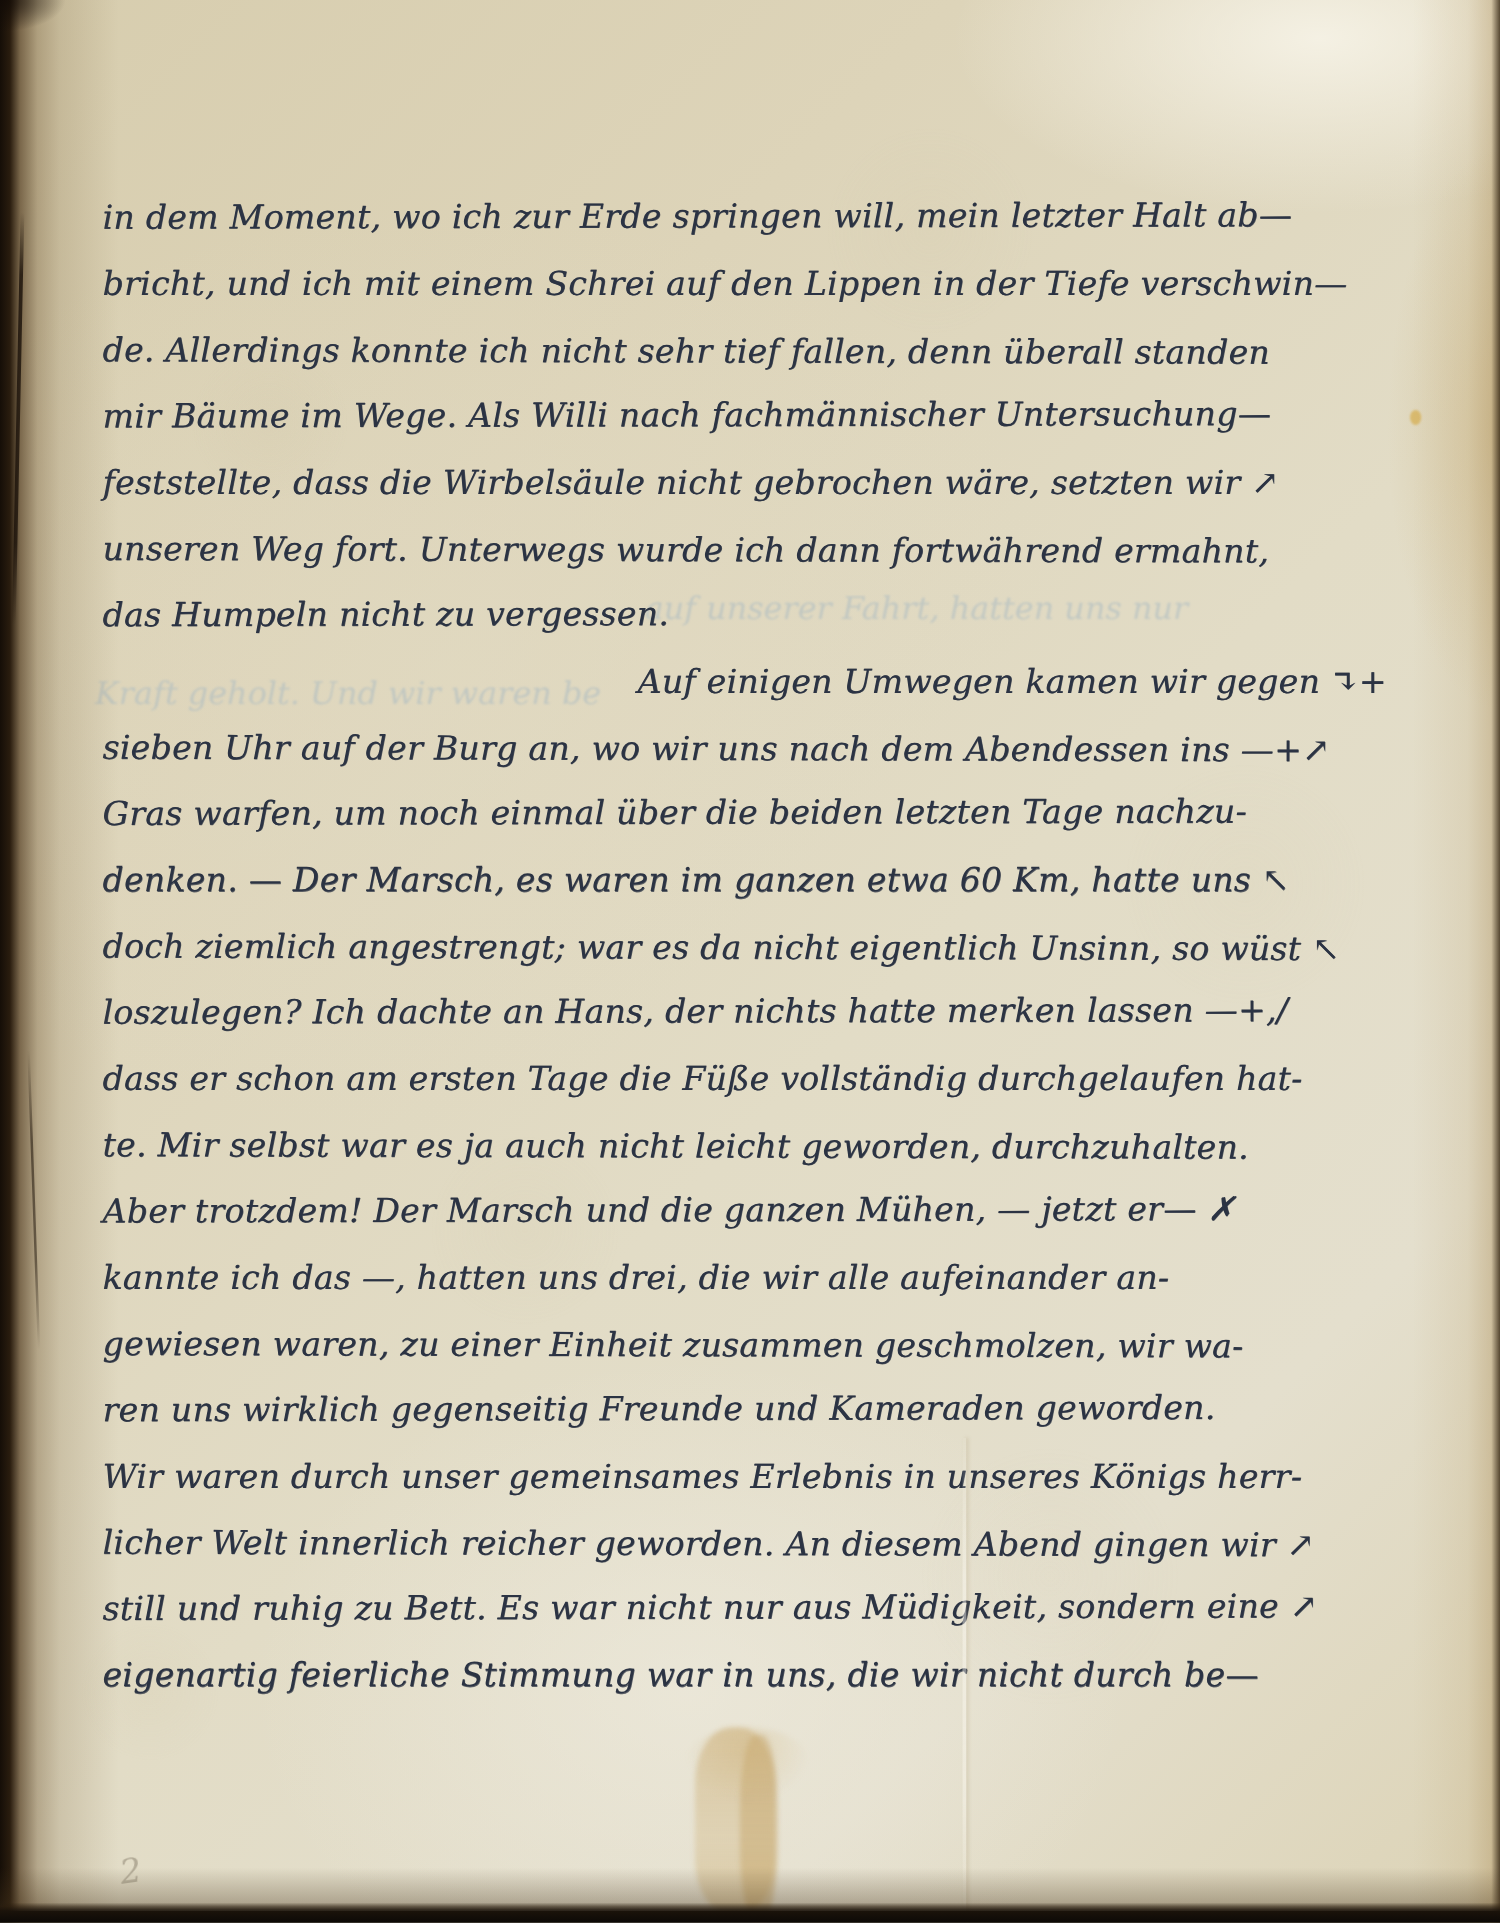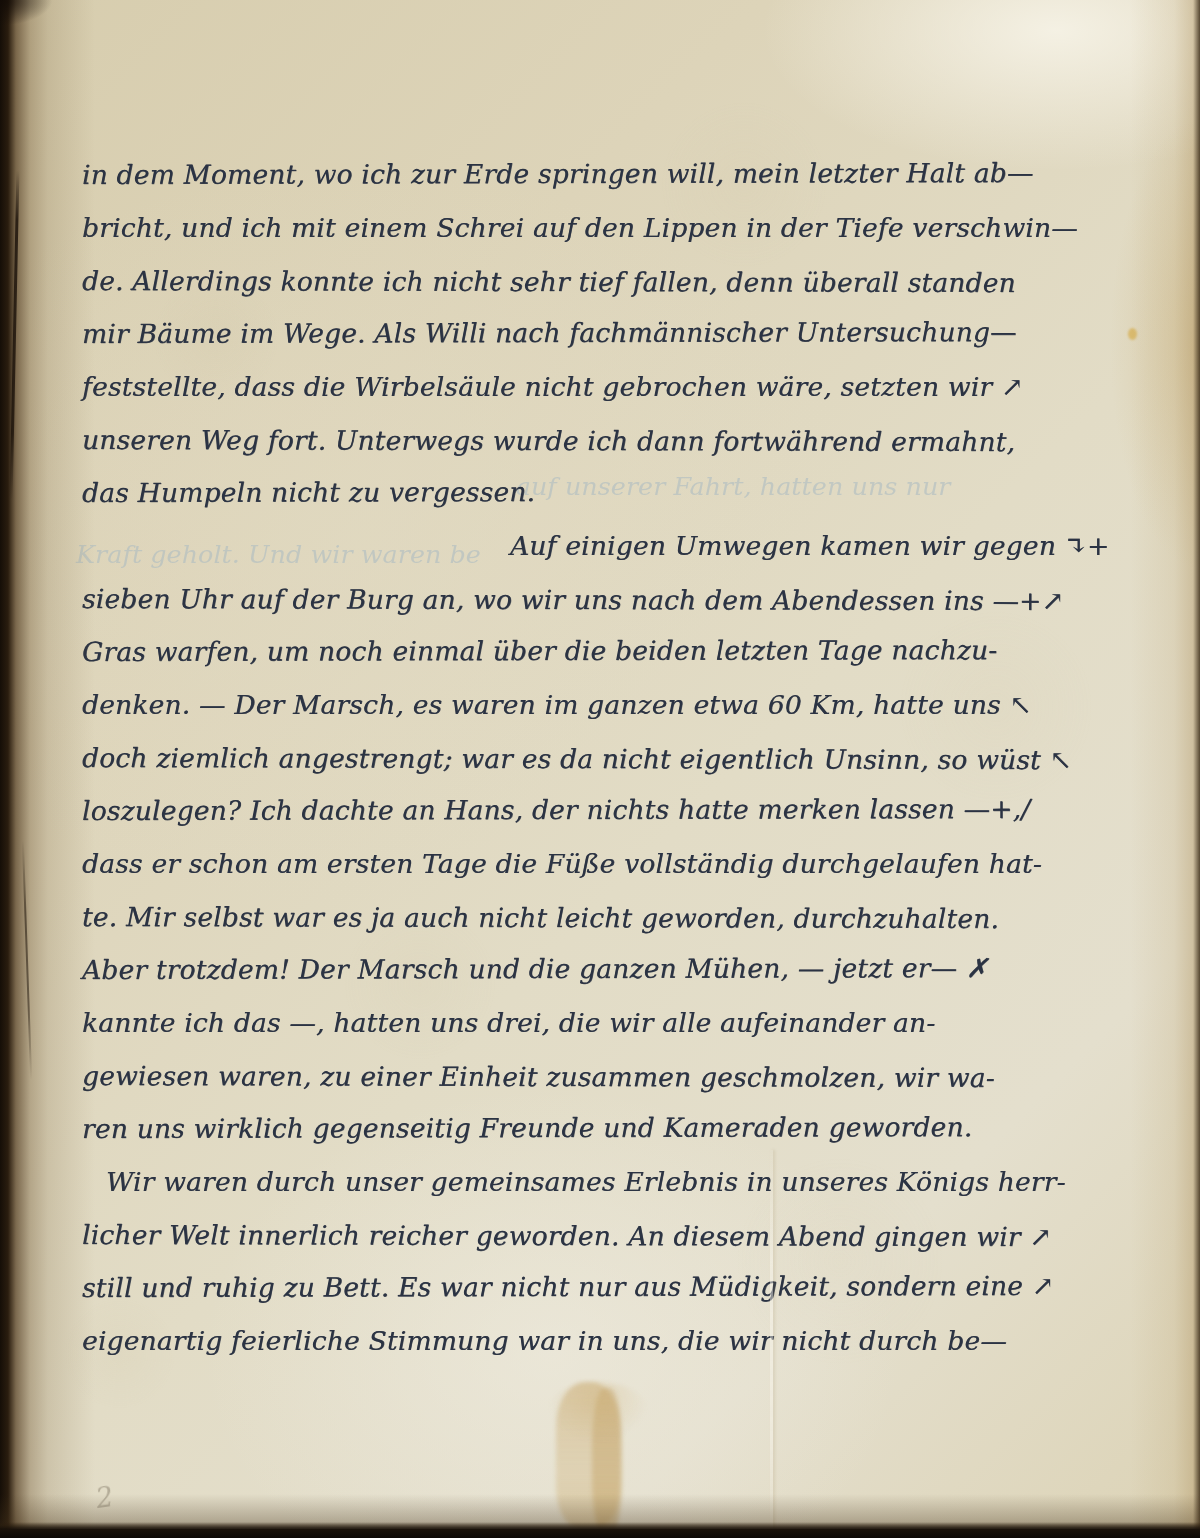--- a/index.html
+++ b/index.html
@@ -124,21 +124,21 @@
       <div class="line" style="transform: rotate(-0.12deg);">Gras warfen, um noch einmal über die beiden letzten Tage nachzu-</div>
       <div class="line" style="transform: rotate(0deg);">denken. — Der Marsch, es waren im ganzen etwa 60 Km, hatte uns ↖</div>
       <div class="line" style="transform: rotate(0.12deg);">doch ziemlich angestrengt; war es da nicht eigentlich Unsinn, so wüst ↖</div>
       <div class="line" style="transform: rotate(-0.12deg);">loszulegen? Ich dachte an Hans, der nichts hatte merken lassen —+,/</div>
       <div class="line" style="transform: rotate(0deg);">dass er schon am ersten Tage die Füße vollständig durchgelaufen hat-</div>
       <div class="line" style="transform: rotate(0.12deg);">te. Mir selbst war es ja auch nicht leicht geworden, durchzuhalten.</div>
       <div class="line" style="transform: rotate(-0.12deg);">Aber trotzdem! Der Marsch und die ganzen Mühen, — jetzt er— ✗</div>
       <div class="line" style="transform: rotate(0deg);">kannte ich das —, hatten uns drei, die wir alle aufeinander an-</div>
       <div class="line" style="transform: rotate(0.12deg);">gewiesen waren, zu einer Einheit zusammen geschmolzen, wir wa-</div>
       <div class="line" style="transform: rotate(-0.12deg);">ren uns wirklich gegenseitig Freunde und Kameraden geworden.</div>
-      <div class="line" style="transform: rotate(0deg); margin-left: 24px;">Wir waren durch unser gemeinsames Erlebnis in unseres Königs herr-</div>
+      <div class="line" style="transform: rotate(0deg);">Wir waren durch unser gemeinsames Erlebnis in unseres Königs herr-</div>
       <div class="line" style="transform: rotate(0.12deg);">licher Welt innerlich reicher geworden. An diesem Abend gingen wir ↗</div>
       <div class="line" style="transform: rotate(-0.12deg);">still und ruhig zu Bett. Es war nicht nur aus Müdigkeit, sondern eine ↗</div>
       <div class="line" style="transform: rotate(0deg);">eigenartig feierliche Stimmung war in uns, die wir nicht durch be—</div>
     </div>
 
   <div class="speck"></div>
   <div class="fold"></div>
   <div class="stain-drip">
       <i class="a"></i>
       <i class="b"></i>

